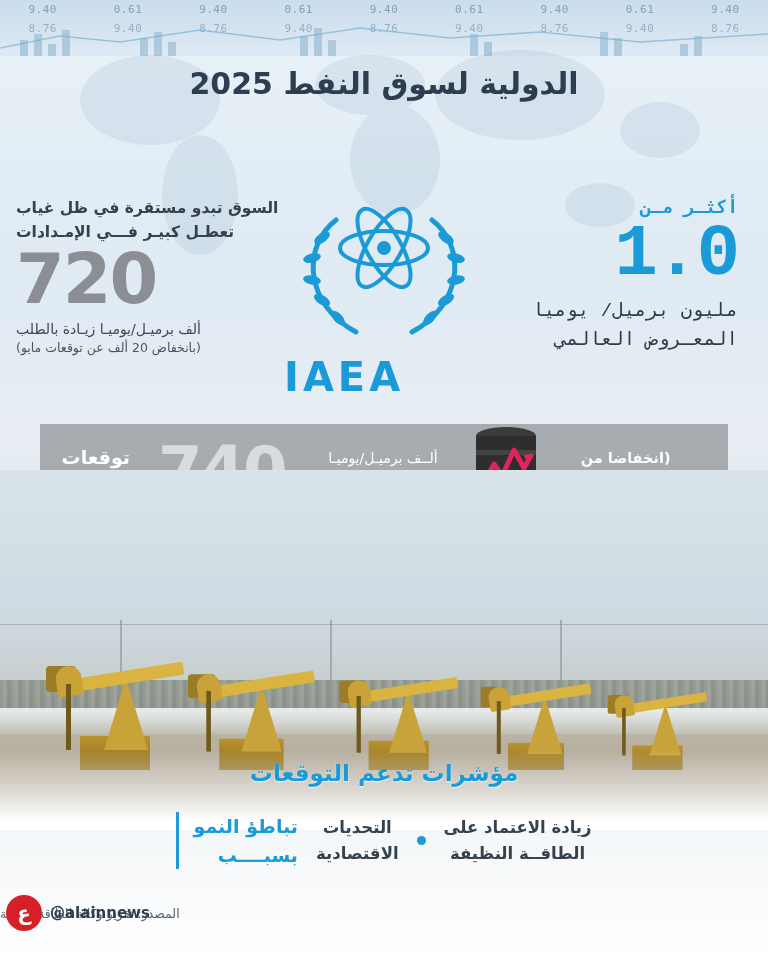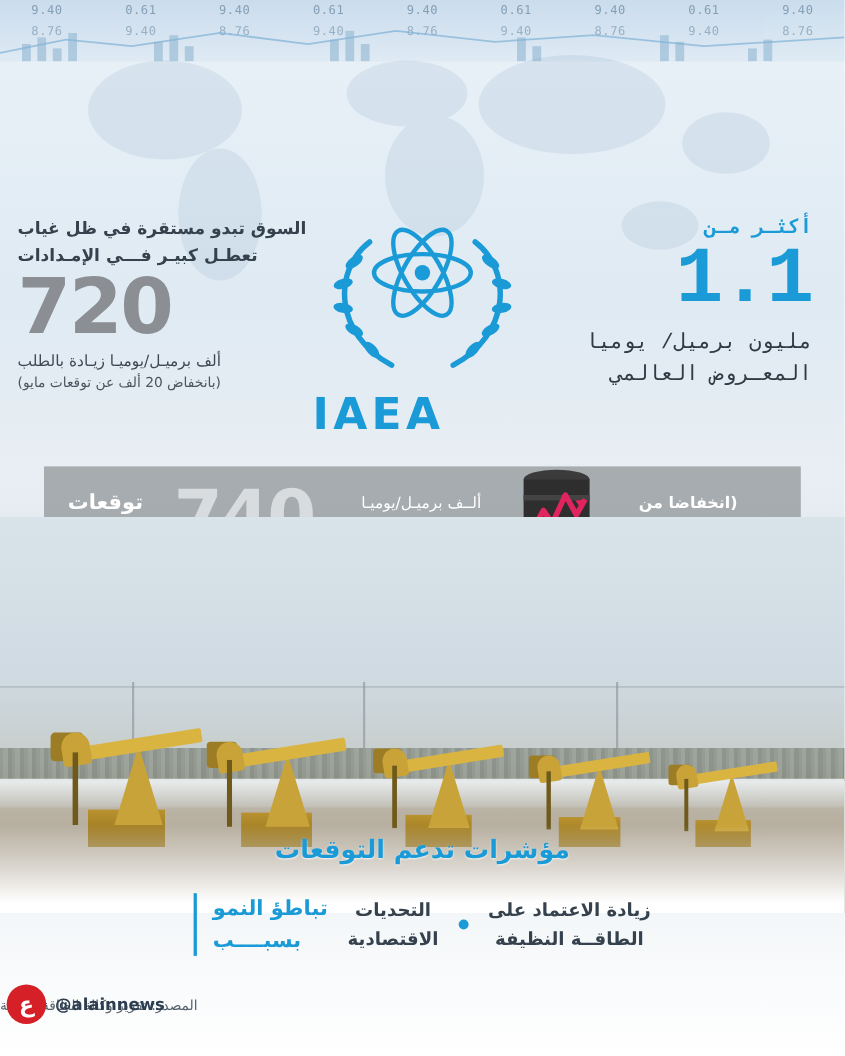--- a/index.html
+++ b/index.html
@@ -193,21 +193,21 @@
     font-size: 23px; font-weight: bold; color: #1a9bd7;
     text-shadow: 0 1px 2px rgba(255,255,255,.8);
   }
   .reasons {
     position: absolute; top: 812px; left: 0; width: 768px;
     display: flex; flex-direction: row-reverse; align-items: center; justify-content: center;
     gap: 18px; direction: rtl;
   }
   .reason-head {
     font-size: 19px; font-weight: bold; color: #1a9bd7; line-height: 1.5;
-    text-align: left; border-left: 3px solid #1a9bd7; padding-left: 14px;
+    text-align: right; border-left: 3px solid #1a9bd7; padding-left: 14px;
   }
   .reason-item {
     font-size: 16.5px; color: #35424e; line-height: 1.55; text-align: center; font-weight: bold;
   }
   .dot-sep {
     width: 9px; height: 9px; border-radius: 50%; background: #1a9bd7; display:inline-block;
   }
 
   .source {
     position: absolute; top: 906px; left: 0; width: 768px; text-align: left;
@@ -284,20 +284,21 @@
       <ellipse cx="200" cy="185" rx="38" ry="60"></ellipse>
       <ellipse cx="370" cy="75" rx="55" ry="30"></ellipse>
       <ellipse cx="395" cy="150" rx="45" ry="55"></ellipse>
       <ellipse cx="520" cy="85" rx="85" ry="45"></ellipse>
       <ellipse cx="600" cy="195" rx="35" ry="22"></ellipse>
       <ellipse cx="660" cy="120" rx="40" ry="28"></ellipse>
     </g>
   </svg>
 
   <div class="title-wrap">
+    <div class="title-2">الدولية لسوق النفط 2025</div>
   </div>
 
   <div class="emblem">
     <svg width="200" height="170" viewBox="0 0 200 170">
       <g stroke="#1a9bd7" stroke-width="4" fill="none">
         <ellipse cx="100" cy="62" rx="44" ry="17"></ellipse>
         <ellipse cx="100" cy="62" rx="44" ry="17" transform="rotate(60 100 62)"></ellipse>
         <ellipse cx="100" cy="62" rx="44" ry="17" transform="rotate(120 100 62)"></ellipse>
       </g>
       <circle cx="100" cy="62" r="7" fill="#1a9bd7"></circle>
@@ -324,21 +325,21 @@
   <div class="stat-left">
     <div class="lead" style="white-space:pre-line">السوق تبدو مستقرة في ظل غياب
 تعطـل كبيـر فـــي الإمـدادات</div>
     <div class="big-grey">720</div>
     <div class="sub">ألف برميـل/يوميـا زيـادة بالطلب</div>
     <div class="note">(بانخفاض 20 ألف عن توقعات مايو)</div>
   </div>
 
   <div class="stat-right">
     <div class="kicker">أكثـر مـن</div>
-    <div class="big-blue">1.1</div>
+    <div class="big-blue">1.0</div>
     <div class="sub" style="white-space:pre-line">مليون برميل/ يوميا
 المعـروض العالمي</div>
   </div>
 
   <div class="band">
     <div class="label" style="white-space:pre-line">توقعات
 2026</div>
     <div class="num">740</div>
     <div class="desc" style="white-space:pre-line">ألــف برميـل/يوميـا
 زيـادة بالطلب العالمي</div>

